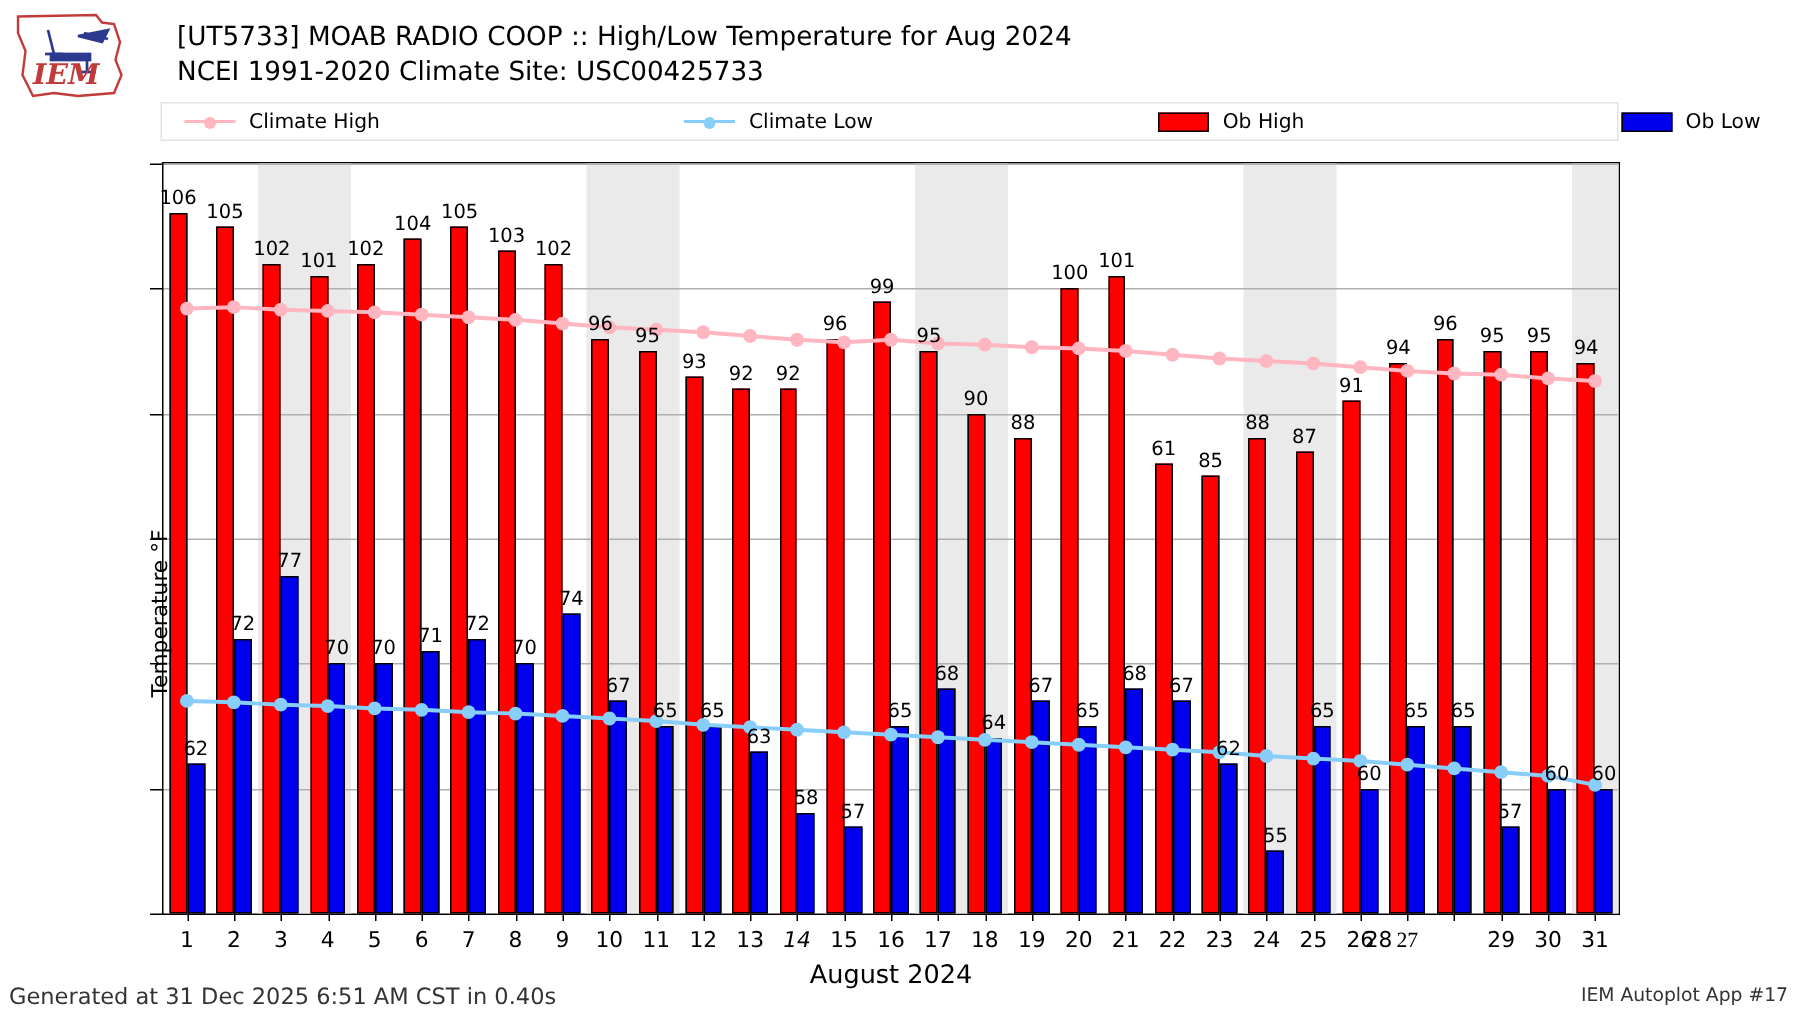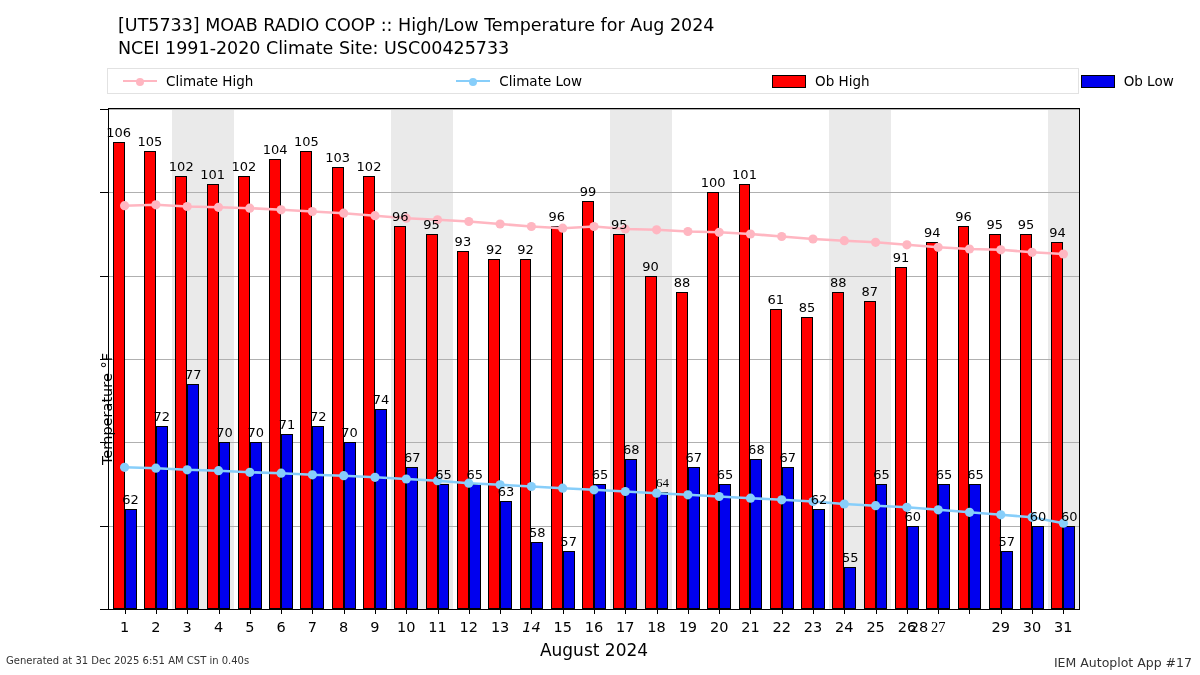--- a/index.html
+++ b/index.html
@@ -62,28 +62,43 @@
 
   
   .bar-hi{position:absolute;background:#ff0000;border:1px solid #000;box-sizing:border-box;}
   .bar-lo{position:absolute;background:#0000ee;border:1px solid #000;box-sizing:border-box;}
   .vlabel{position:absolute;font-size:13px;color:#000;transform:translateX(-50%);white-space:nowrap;}
 
   
   .lines{position:absolute;left:0;top:0;width:970px;height:500px;overflow:visible;}
 
   
-  .foot-left{position:absolute;left:6px;top:655px;font-size:10px;color:#333;white-space:nowrap;}
+  .foot-left{position:absolute;left:6px;top:655px;font-size:15px;color:#333;white-space:nowrap;}
   .foot-right{position:absolute;right:8px;top:655px;font-size:12.5px;color:#333;white-space:nowrap;}
 </style>
 </head>
 <body>
 
 <div id="root">
 
+  <div class="logo">
+    <svg viewBox="0 0 82 62" width="82" height="62">
+      <path d="M6 5 L58 4 L62 9 L70 10 L74 22 L71 34 L75 44 L70 56 L46 58 L30 56 L16 58 L9 44 L11 28 L6 16 Z" fill="none" stroke="#c23b3b" stroke-width="1.6"></path>
+      <g stroke="#2b3a8f" stroke-width="1.8" fill="#2b3a8f">
+        <line x1="26" y1="14" x2="30" y2="30"></line>
+        <line x1="24" y1="30" x2="36" y2="30"></line>
+        <rect x="28" y="30" width="26" height="4"></rect>
+        <line x1="50" y1="16" x2="66" y2="20"></line>
+        <path d="M46 18 L66 14 L62 22 Z"></path>
+        <line x1="52" y1="34" x2="52" y2="42"></line>
+        <line x1="47" y1="42" x2="58" y2="42"></line>
+      </g>
+      <text x="16" y="50" font-family="DejaVu Serif, serif" font-size="19" font-style="italic" font-weight="bold" fill="#c23b3b">IEM</text>
+    </svg>
+  </div>
 
   <div class="title-block">
     <div class="title-line">[UT5733] MOAB RADIO COOP :: High/Low Temperature for Aug 2024</div>
     <div class="title-line">NCEI 1991-2020 Climate Site: USC00425733</div>
   </div>
 
   <div class="legend">
     <div class="legend-item lg1">
       <span class="lg-line">
         <span class="bar" style="background:#ffb6c1"></span>
@@ -283,21 +298,21 @@
         <div class="vlabel" style="left: 397.074px; top: 374.667px;">63</div>
         <div class="vlabel" style="left: 416.474px; top: 133px;">92</div>
         <div class="vlabel" style="left: 428.365px; top: 416.333px;">58</div>
         <div class="vlabel" style="left: 447.765px; top: 99.6667px;">96</div>
         <div class="vlabel" style="left: 459.655px; top: 424.667px;">57</div>
         <div class="vlabel" style="left: 479.055px; top: 74.6667px;">99</div>
         <div class="vlabel" style="left: 490.945px; top: 358px;">65</div>
         <div class="vlabel" style="left: 510.345px; top: 108px;">95</div>
         <div class="vlabel" style="left: 522.235px; top: 333px;">68</div>
         <div class="vlabel" style="left: 541.635px; top: 149.667px;">90</div>
-        <div class="vlabel" style="left: 553.526px; top: 366.333px; font-family: Liberation Serif, serif;">64</div>
+        <div class="vlabel" style="left: 553.526px; top: 366.333px;">64</div>
         <div class="vlabel" style="left: 572.926px; top: 166.333px;">88</div>
         <div class="vlabel" style="left: 584.816px; top: 341.333px;">67</div>
         <div class="vlabel" style="left: 604.216px; top: 66.3333px;">100</div>
         <div class="vlabel" style="left: 616.106px; top: 358px;">65</div>
         <div class="vlabel" style="left: 635.506px; top: 58px;">101</div>
         <div class="vlabel" style="left: 647.397px; top: 333px;">68</div>
         <div class="vlabel" style="left: 666.797px; top: 183px;">61</div>
         <div class="vlabel" style="left: 678.687px; top: 341.333px;">67</div>
         <div class="vlabel" style="left: 698.087px; top: 191.333px;">85</div>
         <div class="vlabel" style="left: 709.977px; top: 383px;">62</div>

